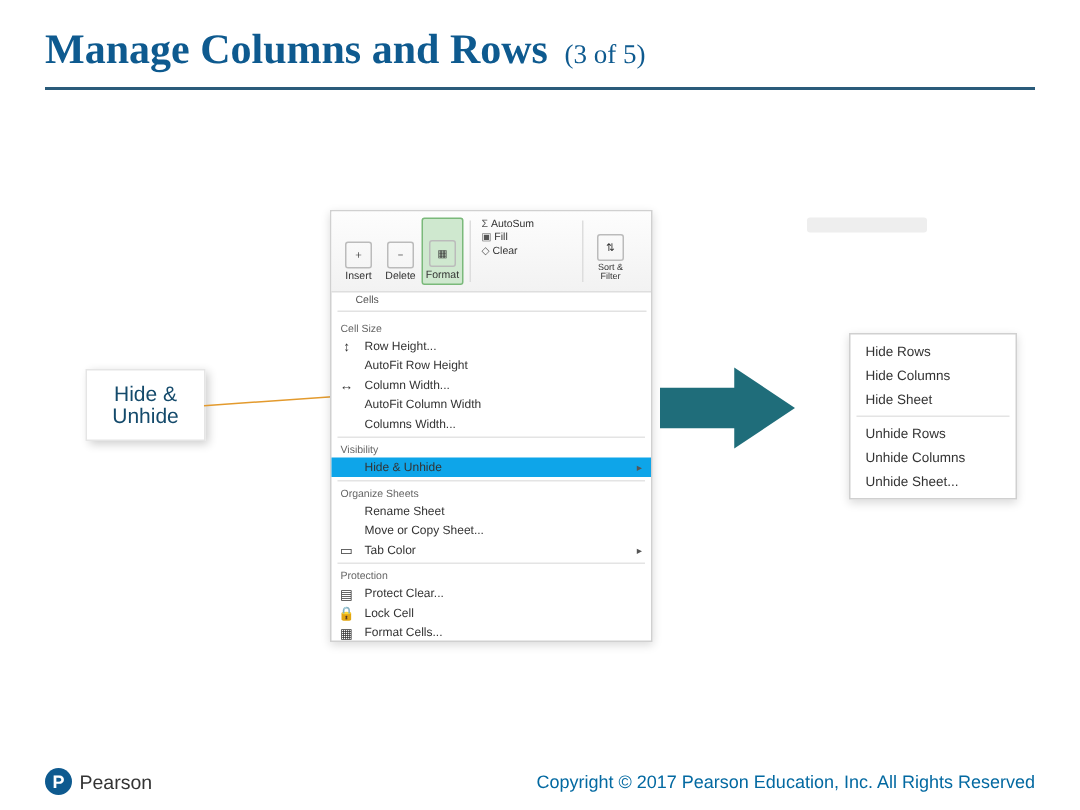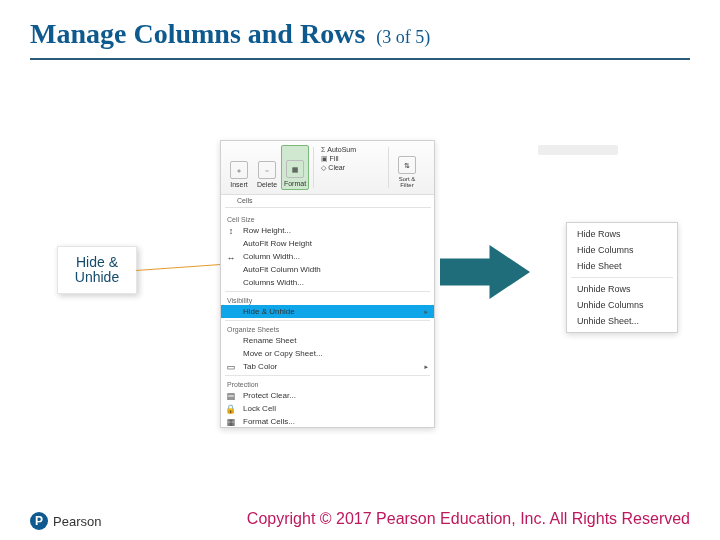--- a/index.html
+++ b/index.html
@@ -66,21 +66,21 @@
   }
   .submenu .smi { padding: 3px 10px; }
   .submenu .ssep { border-top: 1px solid #e4e4e4; margin: 3px 4px; }
 
   .ghost-bar { position: absolute; left: 538px; top: 145px; width: 80px; height: 10px; background: #eee; border-radius: 2px; }
 
   
   .footer { position: absolute; left: 0; bottom: 0; width: 720px; height: 40px; }
   .logo { position: absolute; left: 30px; bottom: 10px; display: flex; align-items: center; font-size: 13px; color: #333; }
   .logo .pmark { width: 18px; height: 18px; border-radius: 50%; background: #0e5a8f; color: #fff; font-weight: bold; display:flex;align-items:center;justify-content:center; font-size:12px; margin-right:5px;}
-  .copyright { position: absolute; right: 30px; bottom: 12px; font-size: 16px; color: #be185d; }
+  .copyright { position: absolute; right: 30px; bottom: 12px; font-size: 12px; color: #0369a1; }
 
   .tri::after { content: "▸"; font-size: 7px; color: #555; }
 </style>
 </head>
 <body>
 
 <div class="slide">
 
   <div class="title">
     <span>Manage Columns and Rows</span>

